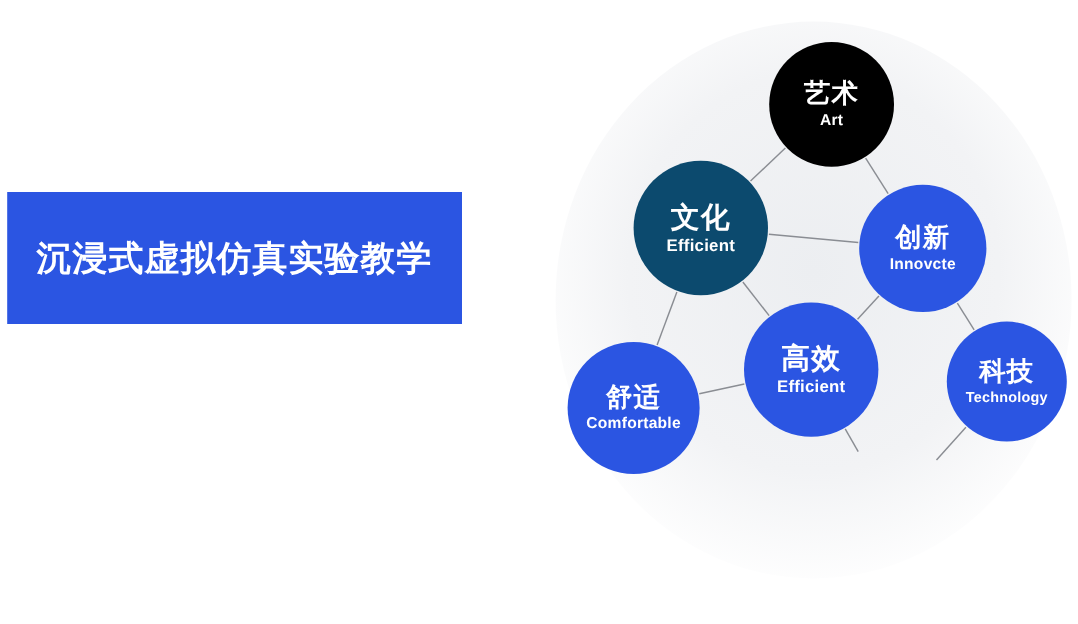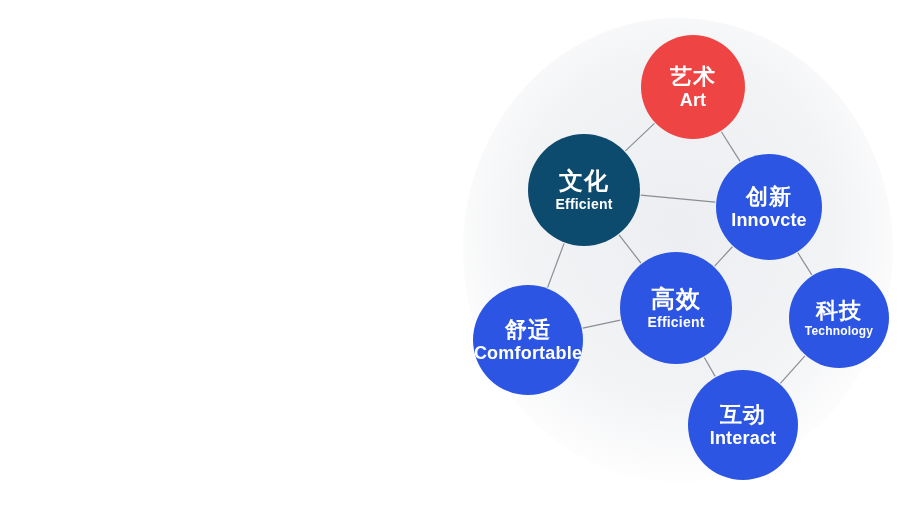--- a/index.html
+++ b/index.html
@@ -82,34 +82,37 @@
   }
   .bubble .cn {
     font-size: 22px;
     font-weight: bold;
     letter-spacing: 1px;
     font-family: "DejaVu Sans", "Liberation Sans", sans-serif;
     margin-bottom: 3px;
     white-space: nowrap;
   }
   .bubble .en {
-    font-size: 18px;
+    font-size: 13px;
     font-weight: bold;
     letter-spacing: 0.2px;
     white-space: nowrap;
   }
   .bubble.big .cn { font-size: 24px; }
   .bubble.big .en { font-size: 14px; }
   .bubble.sm  .en { font-size: 12px; }
 </style>
 </head>
 <body>
 
 <div id="slide">
 
+  <div id="title-block">
+    <div id="title-text">沉浸式虚拟仿真实验教学</div>
+  </div>
 
   <div id="diagram">
 
     <svg id="diagram-bg" viewBox="0 0 458 520">
       <defs>
         <radialGradient id="blobGrad" cx="50%" cy="45%" r="58%">
           <stop offset="0%" stop-color="#eceef1"></stop>
           <stop offset="62%" stop-color="#f2f3f5"></stop>
           <stop offset="100%" stop-color="#ffffff"></stop>
         </radialGradient>
@@ -123,21 +126,21 @@
         <line x1="200.76085604472757" y1="195.21586244735335" x2="275.2265574313107" y2="202.05865662882314" stroke="#8a8d93" stroke-width="1.2"></line>
         <line x1="179.04733775208928" y1="234.9520201602884" x2="200.95266224791072" y2="263.04797983971156" stroke="#8a8d93" stroke-width="1.2"></line>
         <line x1="124.06401256660185" y1="243.39996633945935" x2="107.58623326789994" y2="287.536875175268" stroke="#8a8d93" stroke-width="1.2"></line>
         <line x1="292.42190941457807" y1="246.7245930013722" x2="274.6102067290565" y2="266.06848516521825" stroke="#8a8d93" stroke-width="1.2"></line>
         <line x1="357.8046509222945" y1="252.67594646249555" x2="371.7956074622774" y2="274.8616061187542" stroke="#8a8d93" stroke-width="1.2"></line>
         <line x1="180.28739256992756" y1="320.04596917406974" x2="142.73519326463258" y2="328.16536361845783" stroke="#8a8d93" stroke-width="1.2"></line>
         <line x1="264.32543634919534" y1="357.4638216844158" x2="275.17150113061507" y2="376.4039646609248" stroke="#8a8d93" stroke-width="1.2"></line>
         <line x1="364.941642146803" y1="355.9608780238758" x2="340.39741254468686" y2="383.3174672679011" stroke="#8a8d93" stroke-width="1.2"></line>
       </svg>
 
-  <div class="bubble" style="left: 201px; top: 35px; width: 104px; height: 104px; background: #ef4444;">
+  <div class="bubble" style="left: 201px; top: 35px; width: 104px; height: 104px; background: #000000;">
         <div class="cn">艺术</div>
         <div class="en">Art</div>
       </div>
       <div class="bubble big" style="left: 88px; top: 134px; width: 112px; height: 112px; background: #0c4a6e;">
         <div class="cn">文化</div>
         <div class="en">Efficient</div>
       </div>
       <div class="bubble big" style="left: 180px; top: 252px; width: 112px; height: 112px; background: rgb(43, 85, 226);">
         <div class="cn">高效</div>
         <div class="en">Efficient</div>
@@ -147,19 +150,15 @@
         <div class="en">Innovcte</div>
       </div>
       <div class="bubble sm" style="left: 349px; top: 268px; width: 100px; height: 100px; background: rgb(43, 85, 226);">
         <div class="cn">科技</div>
         <div class="en">Technology</div>
       </div>
       <div class="bubble" style="left: 33px; top: 285px; width: 110px; height: 110px; background: rgb(43, 85, 226);">
         <div class="cn">舒适</div>
         <div class="en">Comfortable</div>
       </div>
-      <div class="bubble" style="left: 248px; top: 370px; width: 110px; height: 110px; background: rgb(43, 85, 226);">
-        <div class="cn">互动</div>
-        <div class="en">Interact</div>
-      </div>
     </div>
 
 </div>
 
 </body></html>

